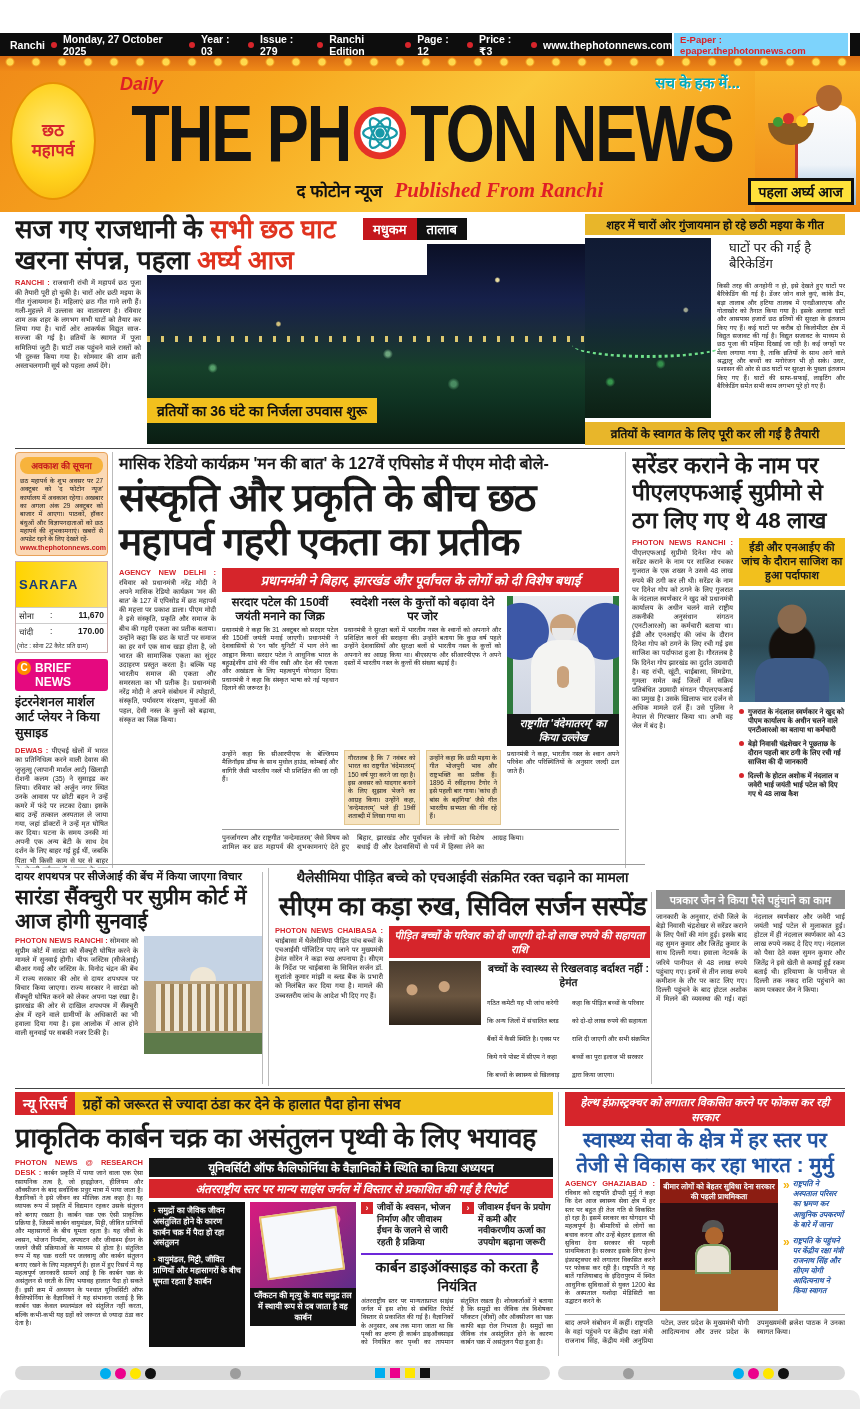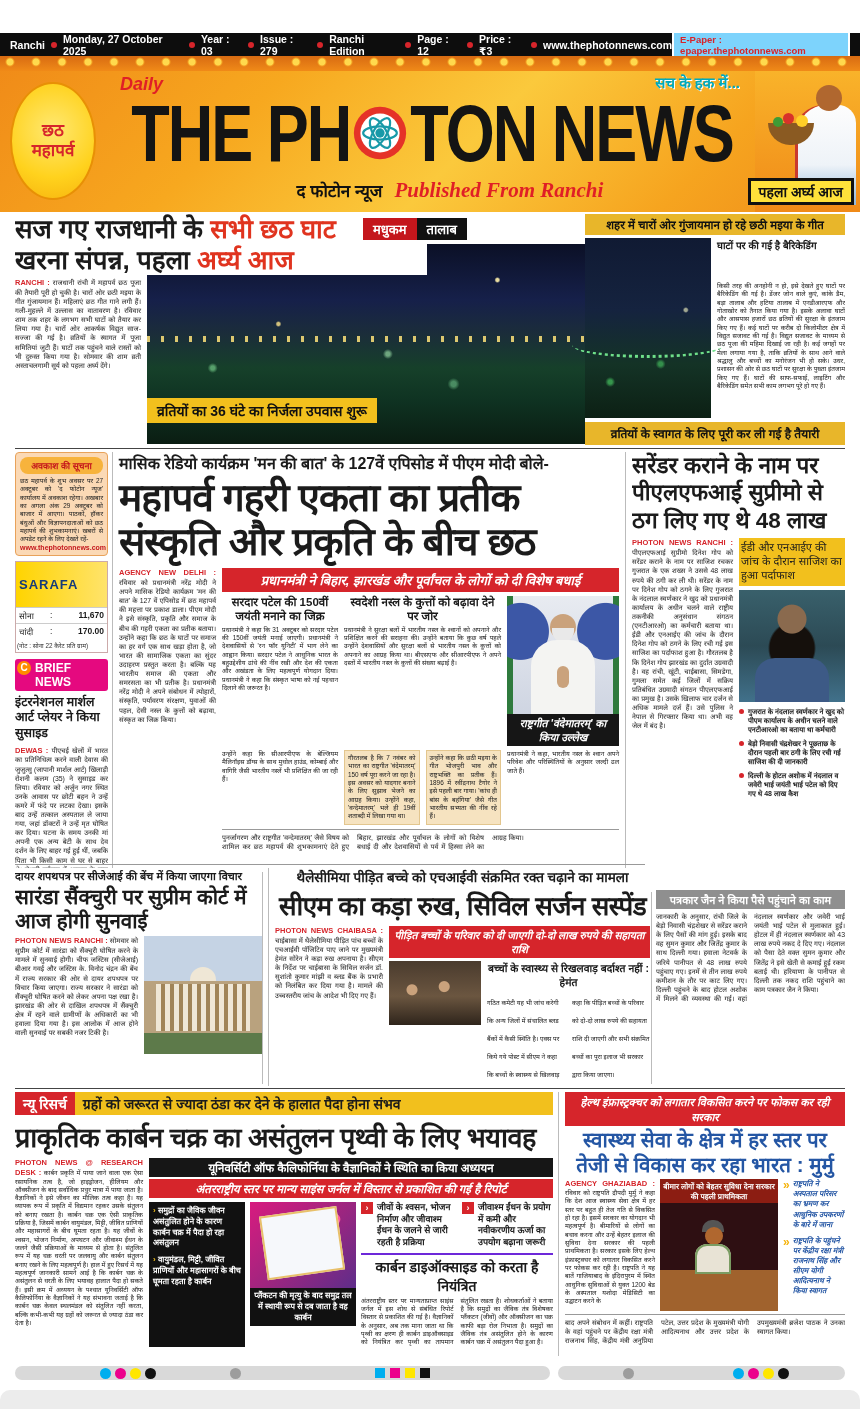--- a/index.html
+++ b/index.html
@@ -88,21 +88,21 @@
   
   #ghat{position:absolute;left:570px;top:0;width:260px;height:236px;}
   #ghat .s1{position:absolute;left:0;top:2px;width:260px;font-size:11.5px;padding:3px 2px;}
   #ghat-photo{position:absolute;left:0;top:26px;width:126px;height:180px;
     background:
       radial-gradient(circle at 20% 80%,rgba(90,255,120,.5) 2px,transparent 5px),
       radial-gradient(circle at 60% 70%,rgba(90,255,120,.45) 2px,transparent 5px),
       radial-gradient(circle at 80% 40%,rgba(255,255,200,.6) 1.5px,transparent 3px),
       linear-gradient(180deg,#101a33 0%,#15233f 40%,#143326 70%,#0c2014 100%);}
   #ghat-photo .arc{position:absolute;left:-10%;top:52%;width:120%;height:26px;border-bottom:3px dotted #6fe08a;border-radius:50%;}
-  #ghat-h{position:absolute;left:132px;top:28px;width:128px;font-size:10px;font-weight:bold;line-height:1.2;}
+  #ghat-h{position:absolute;left:144px;top:28px;width:128px;font-size:13px;font-weight:normal;line-height:1.2;}
   #ghat-body{position:absolute;left:132px;top:70px;width:128px;height:136px;text-align:justify;}
   #ghat .s2{position:absolute;left:0;top:210px;width:260px;font-size:12px;padding:3px 2px;}
 
   
   #sidebar{left:15px;top:452px;width:93px;height:416px;}
   #notice{background:#fbd9b5;border:1px solid #e8a25a;border-radius:4px;padding:4px;}
   #notice .tt{background:#f7b33c;border-radius:8px;color:#c4161c;font-weight:bold;font-size:9px;text-align:center;padding:2px;margin-bottom:3px;}
   #notice .lk{color:#c4161c;font-weight:bold;font-size:7px;}
   #sarafa{margin-top:5px;border:1px solid #caa;}
   #sarafa .hd{background:linear-gradient(90deg,#ffd400,#ffe36b);color:#143a7a;font-weight:bold;font-size:13px;padding:15px 3px;letter-spacing:1px;}
@@ -134,21 +134,21 @@
   #modi-photo .hands{position:absolute;left:50%;top:70px;width:12px;height:22px;margin-left:-6px;border-radius:6px;background:#caa27c;}
   #modi-cap{background:#161616;color:#fff;font-weight:bold;font-style:italic;font-size:10.5px;text-align:center;padding:2px;}
   #modi-row2{display:grid;grid-template-columns:116px 1fr 1fr 112px;gap:6px;margin-top:4px;}
   .beige{background:#f6e3c0;border:1px solid #e3c68e;padding:3px;}
   #modi-bottom{border-top:1px solid #999;margin-top:4px;padding-top:3px;}
 
   
   #plfi{left:632px;top:452px;width:213px;height:436px;}
   #plfi .head{font-size:22.5px;font-weight:bold;line-height:1.22;}
   #plfi-grid{display:grid;grid-template-columns:101px 1fr;gap:6px;margin-top:4px;}
-  #plfi-box{background:var(--yellow);font-weight:normal;font-size:11px;text-align:left;padding:3px 2px;line-height:1.25;}
+  #plfi-box{background:var(--yellow);font-weight:bold;font-size:11px;text-align:center;padding:3px 2px;line-height:1.25;}
   #plfi-photo{height:112px;margin-top:4px;background:
       radial-gradient(circle at 50% 26%,#8a6a4e 14px,transparent 15px),
       radial-gradient(ellipse at 50% 52%,#15100c 16px 22px,transparent 24px),
       linear-gradient(180deg,#39606b 0%,#2c4a55 50%,#41718b 100%);position:relative;}
   #plfi-photo .torso{position:absolute;left:50%;bottom:0;width:74px;height:44px;margin-left:-37px;border-radius:20px 20px 0 0;background:#3d5a86;}
   .blt{display:flex;gap:4px;margin-top:5px;}
   .blt .d{width:5px;height:5px;border-radius:50%;background:var(--red);flex:0 0 auto;margin-top:2px;}
   .blt .tx{font-size:7px;font-weight:bold;line-height:1.3;color:#222;}
 
   
@@ -343,22 +343,22 @@
       <div class="tiny">
         <span class="dateline">DEWAS :</span>
         <span>पीएचई खेलों में भारत का प्रतिनिधित्व करने वाली देवास की जुजुत्सु (जापानी मार्शल आर्ट) खिलाड़ी रोशनी कलम (35) ने सुसाइड कर लिया। रविवार को अर्जुन नगर स्थित उनके आवास पर छोटी बहन ने उन्हें कमरे में फंदे पर लटका देखा। इसके बाद उन्हें तत्काल अस्पताल ले जाया गया, जहां डॉक्टरों ने उन्हें मृत घोषित कर दिया। घटना के समय उनकी मां अपनी एक अन्य बेटी के साथ देव दर्शन के लिए बाहर गई हुई थीं, जबकि पिता भी किसी काम से घर से बाहर थे। रोशनी वर्तमान में आवास के पास एक निजी स्कूल में मार्शल आर्ट कोच के पद पर कार्यरत थीं।</span>
       </div>
     </div>
   </div>
 
   <div id="modi" class="abs">
     <div class="kicker">मासिक रेडियो कार्यक्रम 'मन की बात' के 127वें एपिसोड में पीएम मोदी बोले-</div>
     <div class="head">
+      <div>संस्कृति और प्रकृति के बीच छठ</div>
       <div>महापर्व गहरी एकता का प्रतीक</div>
-      <div>संस्कृति और प्रकृति के बीच छठ</div>
     </div>
     <div id="modi-grid">
       <div class="tiny">
         <span class="dateline">AGENCY NEW DELHI :</span>
         <span>रविवार को प्रधानमंत्री नरेंद्र मोदी ने अपने मासिक रेडियो कार्यक्रम 'मन की बात' के 127 वें एपिसोड में छठ महापर्व की महत्ता पर प्रकाश डाला। पीएम मोदी ने इसे संस्कृति, प्रकृति और समाज के बीच की गहरी एकता का प्रतीक बताया। उन्होंने कहा कि छठ के घाटों पर समाज का हर वर्ग एक साथ खड़ा होता है, जो भारत की सामाजिक एकता का सुंदर उदाहरण प्रस्तुत करता है। बल्कि यह भारतीय समाज की एकता और समरसता का भी प्रतीक है। प्रधानमंत्री नरेंद्र मोदी ने अपने संबोधन में त्योहारों, संस्कृति, पर्यावरण संरक्षण, युवाओं की पहल, देसी नस्ल के कुत्तों को बढ़ावा, संस्कृत का जिक्र किया।</span>
       </div>
       <div>
         <div class="strip-red">प्रधानमंत्री ने बिहार, झारखंड और पूर्वांचल के लोगों को दी विशेष बधाई</div>
         <div id="modi-3col">
           <div>

